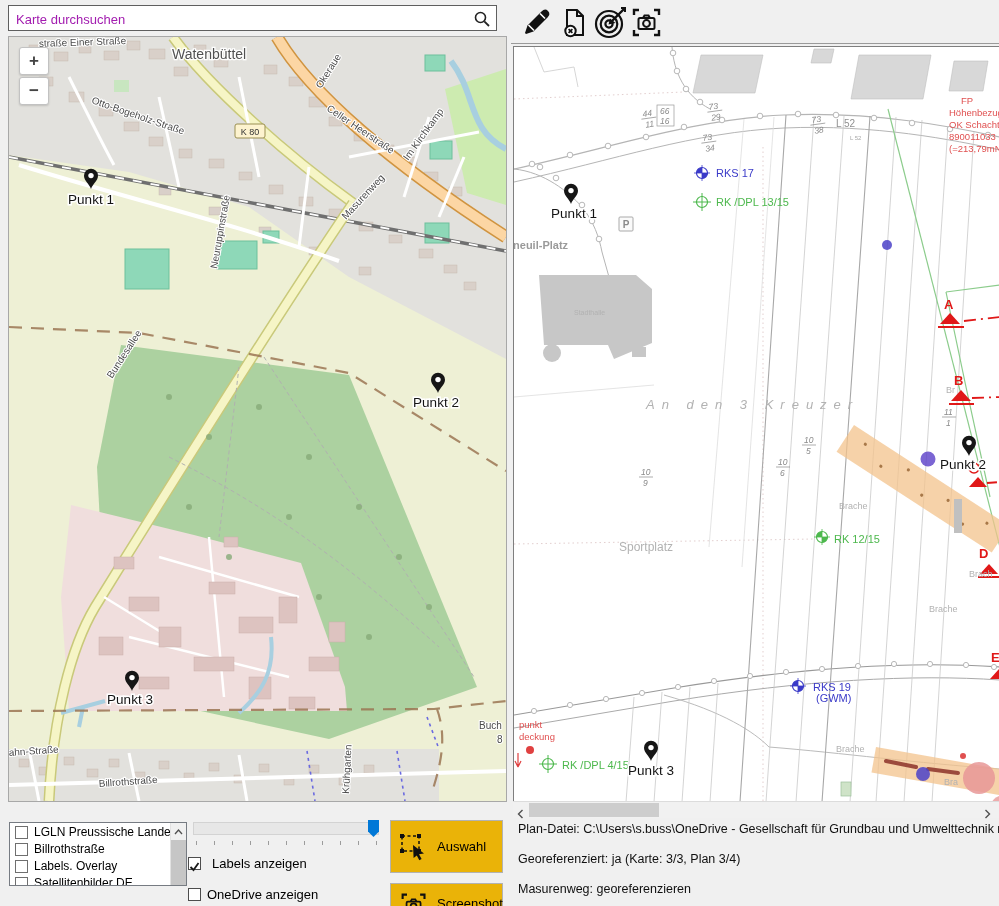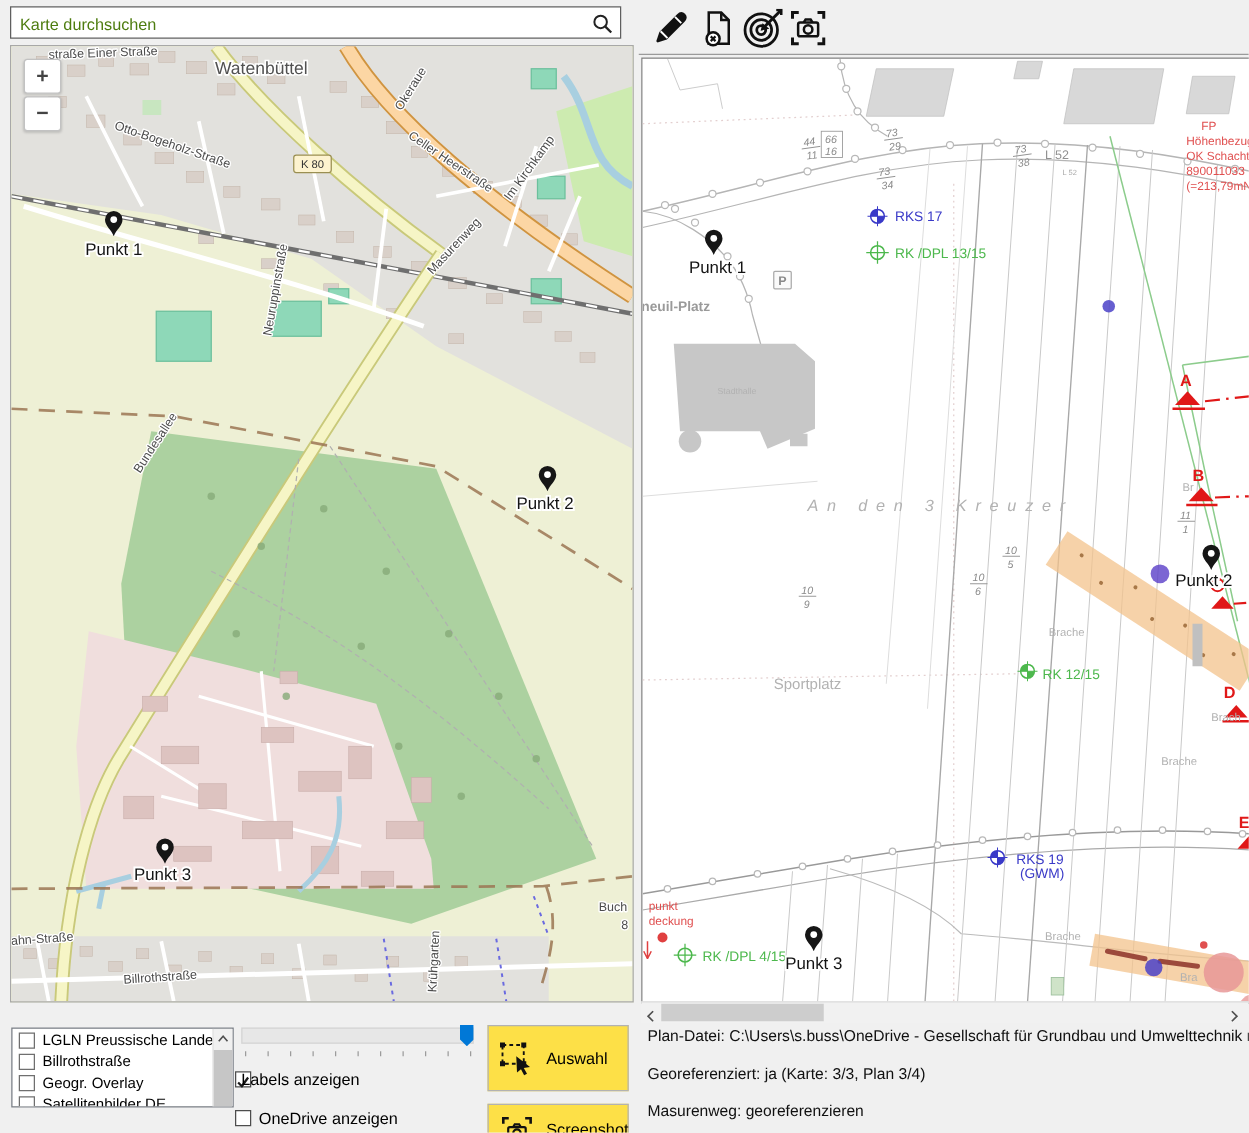--- a/index.html
+++ b/index.html
@@ -1,21 +1,21 @@
 <!DOCTYPE html>
 <html><head>
 <meta charset="utf-8">
 <style>
   html,body{margin:0;padding:0}
   body{width:999px;height:906px;position:relative;background:#f0f0f0;overflow:hidden;
        font-family:"Liberation Sans",sans-serif;color:#111}
   .abs{position:absolute}
   
   #search-box{left:8px;top:5px;width:489px;height:26px;background:#fff;border:1px solid #5f5f5f;box-sizing:border-box}
-  #search-box input{border:0;outline:0;width:455px;height:22px;margin:1px 0 12px 5px;font:13px "Liberation Sans",sans-serif;color:#4d7c0f;background:transparent}
+  #search-box input{border:0;outline:0;width:455px;height:22px;margin:1px 0 12px 5px;font:13px "Liberation Sans",sans-serif;color:#a21caf;background:transparent}
   #search-icon{right:6px;top:5px;position:absolute}
   
   #map-panel{left:8px;top:36px;width:497px;height:764px;border:1px solid #a8a8a8;box-sizing:content-box;overflow:hidden;background:#eef0d5}
   #plan-panel{left:513px;top:46px;width:486px;height:755px;border:1px solid #7f7f7f;box-sizing:content-box;overflow:hidden;background:#fff}
   #toolbar{left:511px;top:0;width:488px;height:43px;border-bottom:1px solid #9a9a9a;background:#f0f0f0}
   .tool{position:absolute;top:7px;width:34px;height:32px;cursor:pointer}
   
   .zoombtn{left:10px;width:28px;height:26px;background:#fff;border:1px solid #c2c2c2;border-radius:3px;
            font:700 17px "Liberation Sans",sans-serif;color:#444;text-align:center;line-height:25px;box-shadow:0 1px 2px rgba(0,0,0,.15)}
   
@@ -34,21 +34,21 @@
   #layer-scroll .thumb{position:absolute;left:0;top:17px;width:15px;height:46px;background:#c6c6c6}
   
   #slider-track{left:193px;top:822px;width:186px;height:13px;background:#e7e7e7;border:1px solid #d3d3d3;box-sizing:border-box}
   #slider-thumb{left:368px;top:820px;width:11px;height:17px;background:#0078d7;
                 clip-path:polygon(0 0,100% 0,100% 68%,50% 100%,0 68%)}
   .tick{top:841px;width:1px;height:4px;background:#9c9c9c}
   
   .wincb{width:13px;height:13px;border:1px solid #4d4d4d;background:#fff;box-sizing:border-box}
   .cblabel{font:13px "Liberation Sans",sans-serif;color:#000}
   
-  .btn{left:390px;width:113px;height:53px;background:#fde047;border:1px solid #b2b2b2;box-sizing:border-box;cursor:pointer}
+  .btn{left:390px;width:113px;height:53px;background:#eab308;border:1px solid #b2b2b2;box-sizing:border-box;cursor:pointer}
   .btn .blabel{position:absolute;left:46px;top:18px;font:13px "Liberation Sans",sans-serif;color:#000}
   
   text{font-family:"Liberation Sans",sans-serif}
   .lbl{font-size:10px;fill:#4c4c4c;paint-order:stroke;stroke:#fff;stroke-width:2.2px;stroke-linejoin:round}
   .town{font-size:14px;fill:#515151;paint-order:stroke;stroke:#fff;stroke-width:2.6px}
   .mlabel{font-size:13.5px;fill:#141414;paint-order:stroke;stroke:#fff;stroke-width:3px;text-anchor:middle}
   .frac{font-size:8.5px;font-style:italic;fill:#8a8a8a}
   .gtxt{fill:#b2b2b2}
   .redt{fill:#e05050;font-size:9.5px}
   .bluet{fill:#3a3ac8;font-size:11px}
@@ -602,21 +602,21 @@
   <div class="layer-row">
       <span class="cb"></span>
       <span class="lab">LGLN Preussische Lande</span>
     </div>
   <div class="layer-row">
       <span class="cb"></span>
       <span class="lab">Billrothstraße</span>
     </div>
   <div class="layer-row">
       <span class="cb"></span>
-      <span class="lab">Geogr. Overlay</span>
+      <span class="lab">Labels. Overlay</span>
     </div>
   <div class="layer-row">
       <span class="cb"></span>
       <span class="lab">Satellitenbilder DE</span>
     </div>
   <div class="layer-row">
       <span class="cb"></span>
       <span class="lab">Graue Stadthalle in den</span>
     </div>
 
@@ -642,21 +642,21 @@
 <div class="abs tick" style="left:322px"></div>
 <div class="abs tick" style="left:340px"></div>
 <div class="abs tick" style="left:358px"></div>
 <div class="abs tick" style="left:376px"></div>
 
 <div class="abs wincb" style="left:188px;top:857px">
   <svg width="11" height="11">
       <polyline points="1.5,6 4.5,9 9.5,2" stroke="#1a1a1a" stroke-width="1.8" fill="none"></polyline>
     </svg>
 </div>
-<div class="abs cblabel" style="left:193px;top:856px">Labels anzeigen</div>
+<div class="abs cblabel" style="left:212px;top:856px">Labels anzeigen</div>
 <div class="abs wincb" style="left:188px;top:888px"></div>
 <div class="abs cblabel" style="left:207px;top:887px">OneDrive anzeigen</div>
 
 <div class="abs btn" style="top:820px">
   <span class="abs" style="left:8px;top:12px">
     <svg width="30" height="28" viewBox="0 0 30 28">
       <rect x="3" y="3" width="17" height="15" fill="none" stroke="#111" stroke-width="1.5" stroke-dasharray="3 2.5"></rect>
       <rect x="1" y="1" width="4" height="4" fill="#111"></rect>
         <rect x="18" y="1" width="4" height="4" fill="#111"></rect>
       <rect x="1" y="16" width="4" height="4" fill="#111"></rect>

